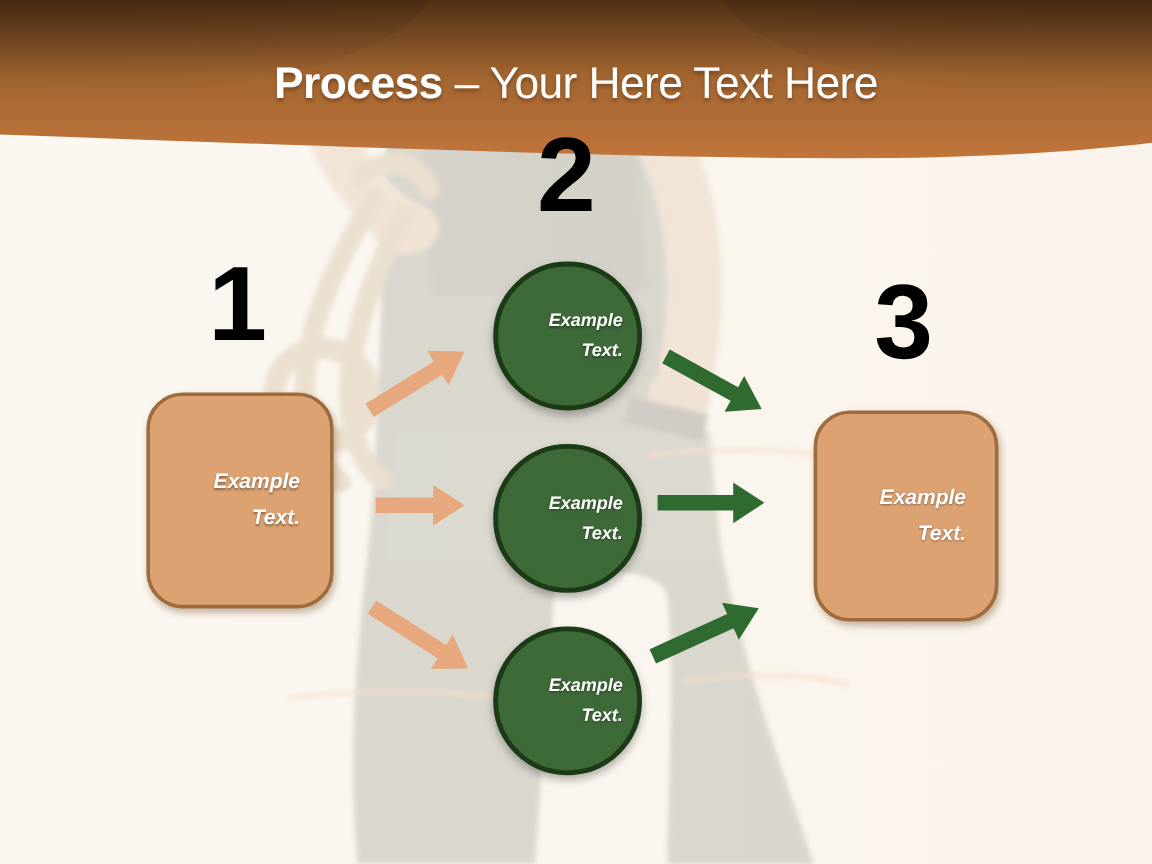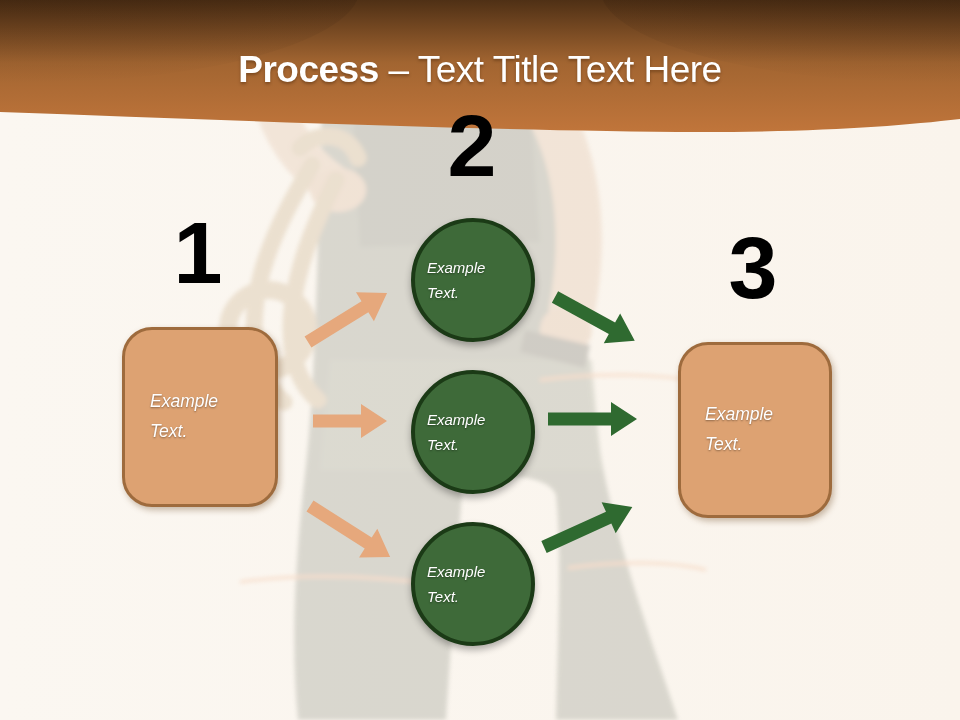--- a/index.html
+++ b/index.html
@@ -57,22 +57,22 @@
     background:var(--circle-fill,#3e6a39);
     border:4px solid var(--circle-border,#1b3a16);
     box-shadow:0 4px 7px rgba(0,0,0,0.3);
     display:flex; align-items:center; justify-content:center;
   }
   .circle-1 { left:411px; top:218px; }
   .circle-2 { left:411px; top:370px; }
   .circle-3 { left:411px; top:522px; }
 
   .node-label {
-    color:var(--label-color,#ffffff); font-weight:400; font-style:italic;
-    text-align:left; line-height:1.7;
+    color:var(--label-color,#ffffff); font-weight:700; font-style:italic;
+    text-align:right; line-height:1.7;
     text-shadow:0 1px 2px rgba(0,0,0,0.4);
   }
   .rect-node .node-label  { font-size:17.5px; width:100px; }
   .circle-node .node-label { font-size:15px; width:92px; }
 </style>
 </head>
 <body>
 
 <div class="slide">
 
@@ -132,21 +132,21 @@
     </defs>
     <g clip-path="url(#waveclip)">
       <rect x="0" y="0" width="960" height="140" fill="url(#hdrgrad)"></rect>
       <ellipse cx="20" cy="-12" rx="340" ry="95" fill="url(#cornershade)"></ellipse>
       <ellipse cx="940" cy="-12" rx="340" ry="95" fill="url(#cornershade)"></ellipse>
     </g>
   </svg>
 
   <div class="title">
     <span class="bold">Process</span>
-    <span class="rest">– Text Title Text Here</span>
+    <span class="rest">– Your Here Text Here</span>
   </div>
 
   <div class="step-number num-1">1</div>
   <div class="step-number num-2">2</div>
   <div class="step-number num-3">3</div>
 
   <svg class="arrows" width="960" height="720" viewBox="0 0 960 720" aria-hidden="true">
     <g style="fill:var(--orange-arrow,#e6a87c)">
       <g transform="translate(308,342) rotate(-31.8)">
         <polygon points="0,-6.5 67,-6.5 67,-17 93,0 67,17 67,6.5 0,6.5"></polygon>

